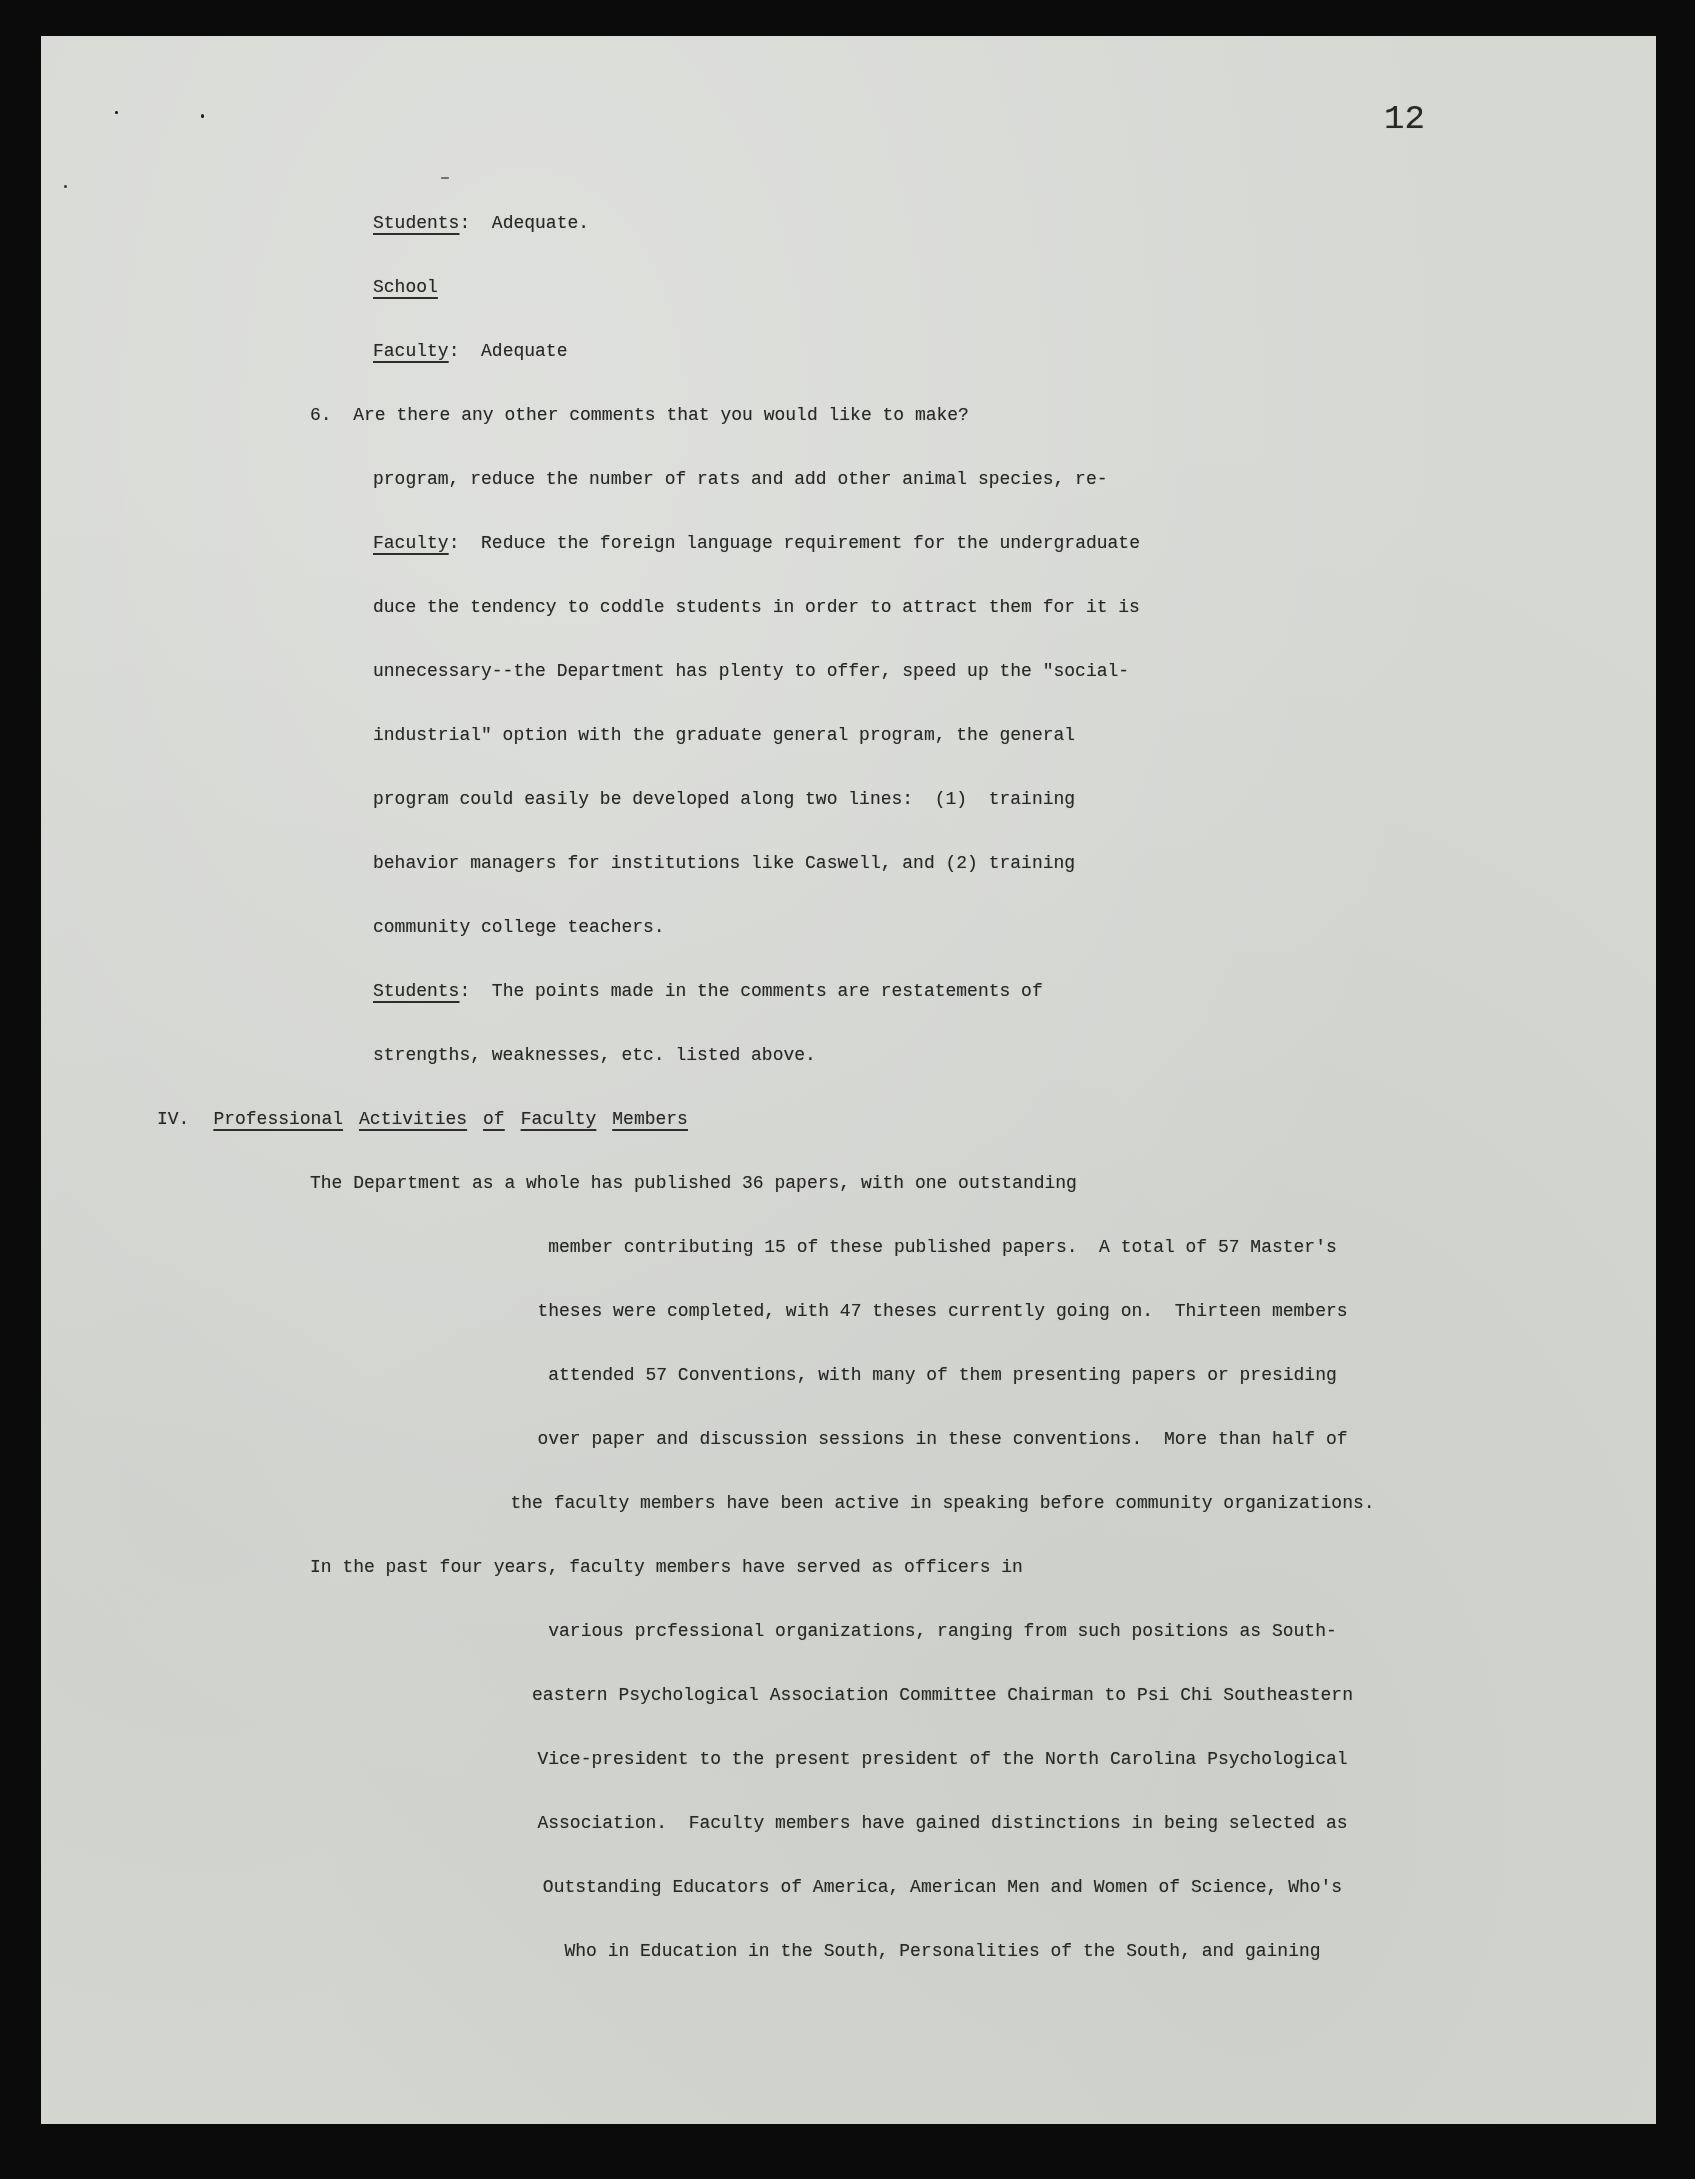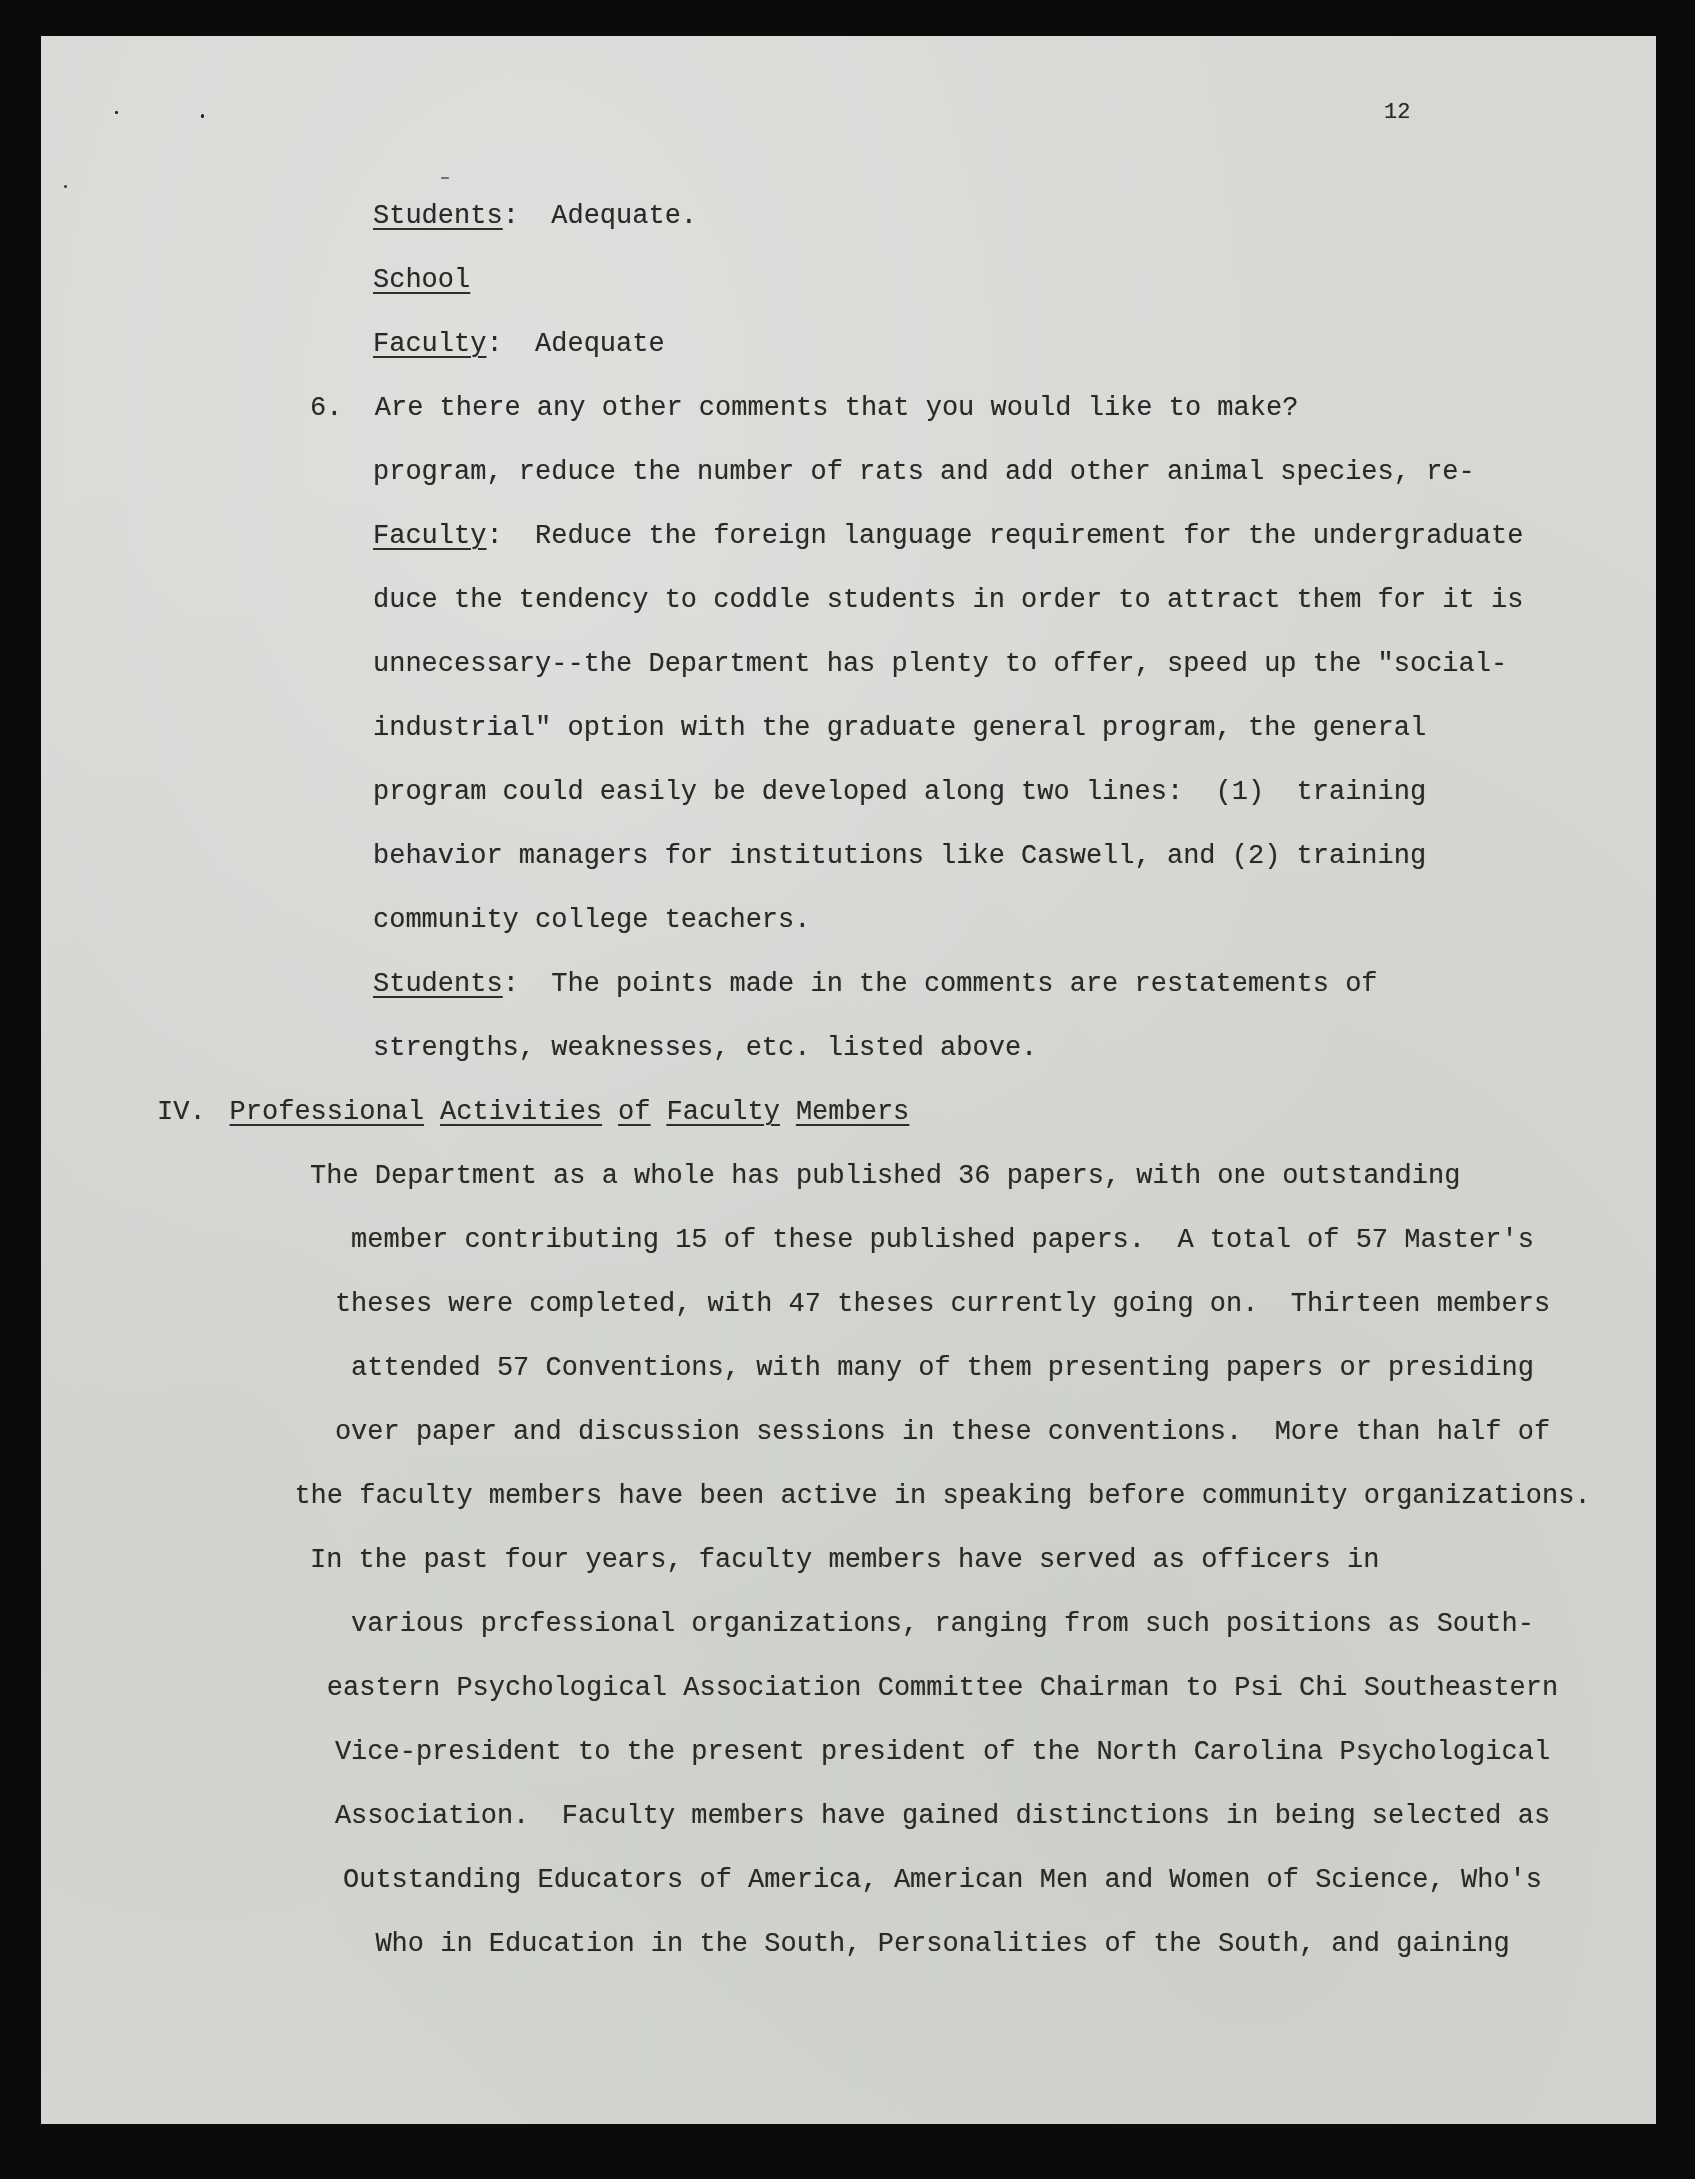--- a/index.html
+++ b/index.html
@@ -24,31 +24,31 @@
     background:
       radial-gradient(ellipse at 30% 18%, rgba(255,255,255,0.20), transparent 60%),
       radial-gradient(ellipse at 75% 85%, rgba(118,123,116,0.10), transparent 55%),
       radial-gradient(ellipse at 10% 70%, rgba(125,130,123,0.08), transparent 50%),
       #d6d8d4;
   }
   .page-number {
     position: absolute;
     left: 1343px;
     top: 64px;
-    font-size: 22px;
+    font-size: 34px;
     color: #2a2927;
     text-shadow: 0 0 0.8px rgba(42,41,39,0.45);
   }
   .content {
     position: absolute;
     left: 0;
-    top: 148px;
+    top: 155px;
     width: 100%;
     color: #2a2927;
-    font-size: 27px;
+    font-size: 18px;
     text-shadow: 0 0 0.8px rgba(42,41,39,0.40);
   }
   .line {
     height: 64px;
     line-height: 64px;
     white-space: pre;
   }
   .ml-a { margin-left: 332px; }  
   .ml-b { margin-left: 269px; }  
   .ml-c { margin-left: 188px; text-align: center; }  

